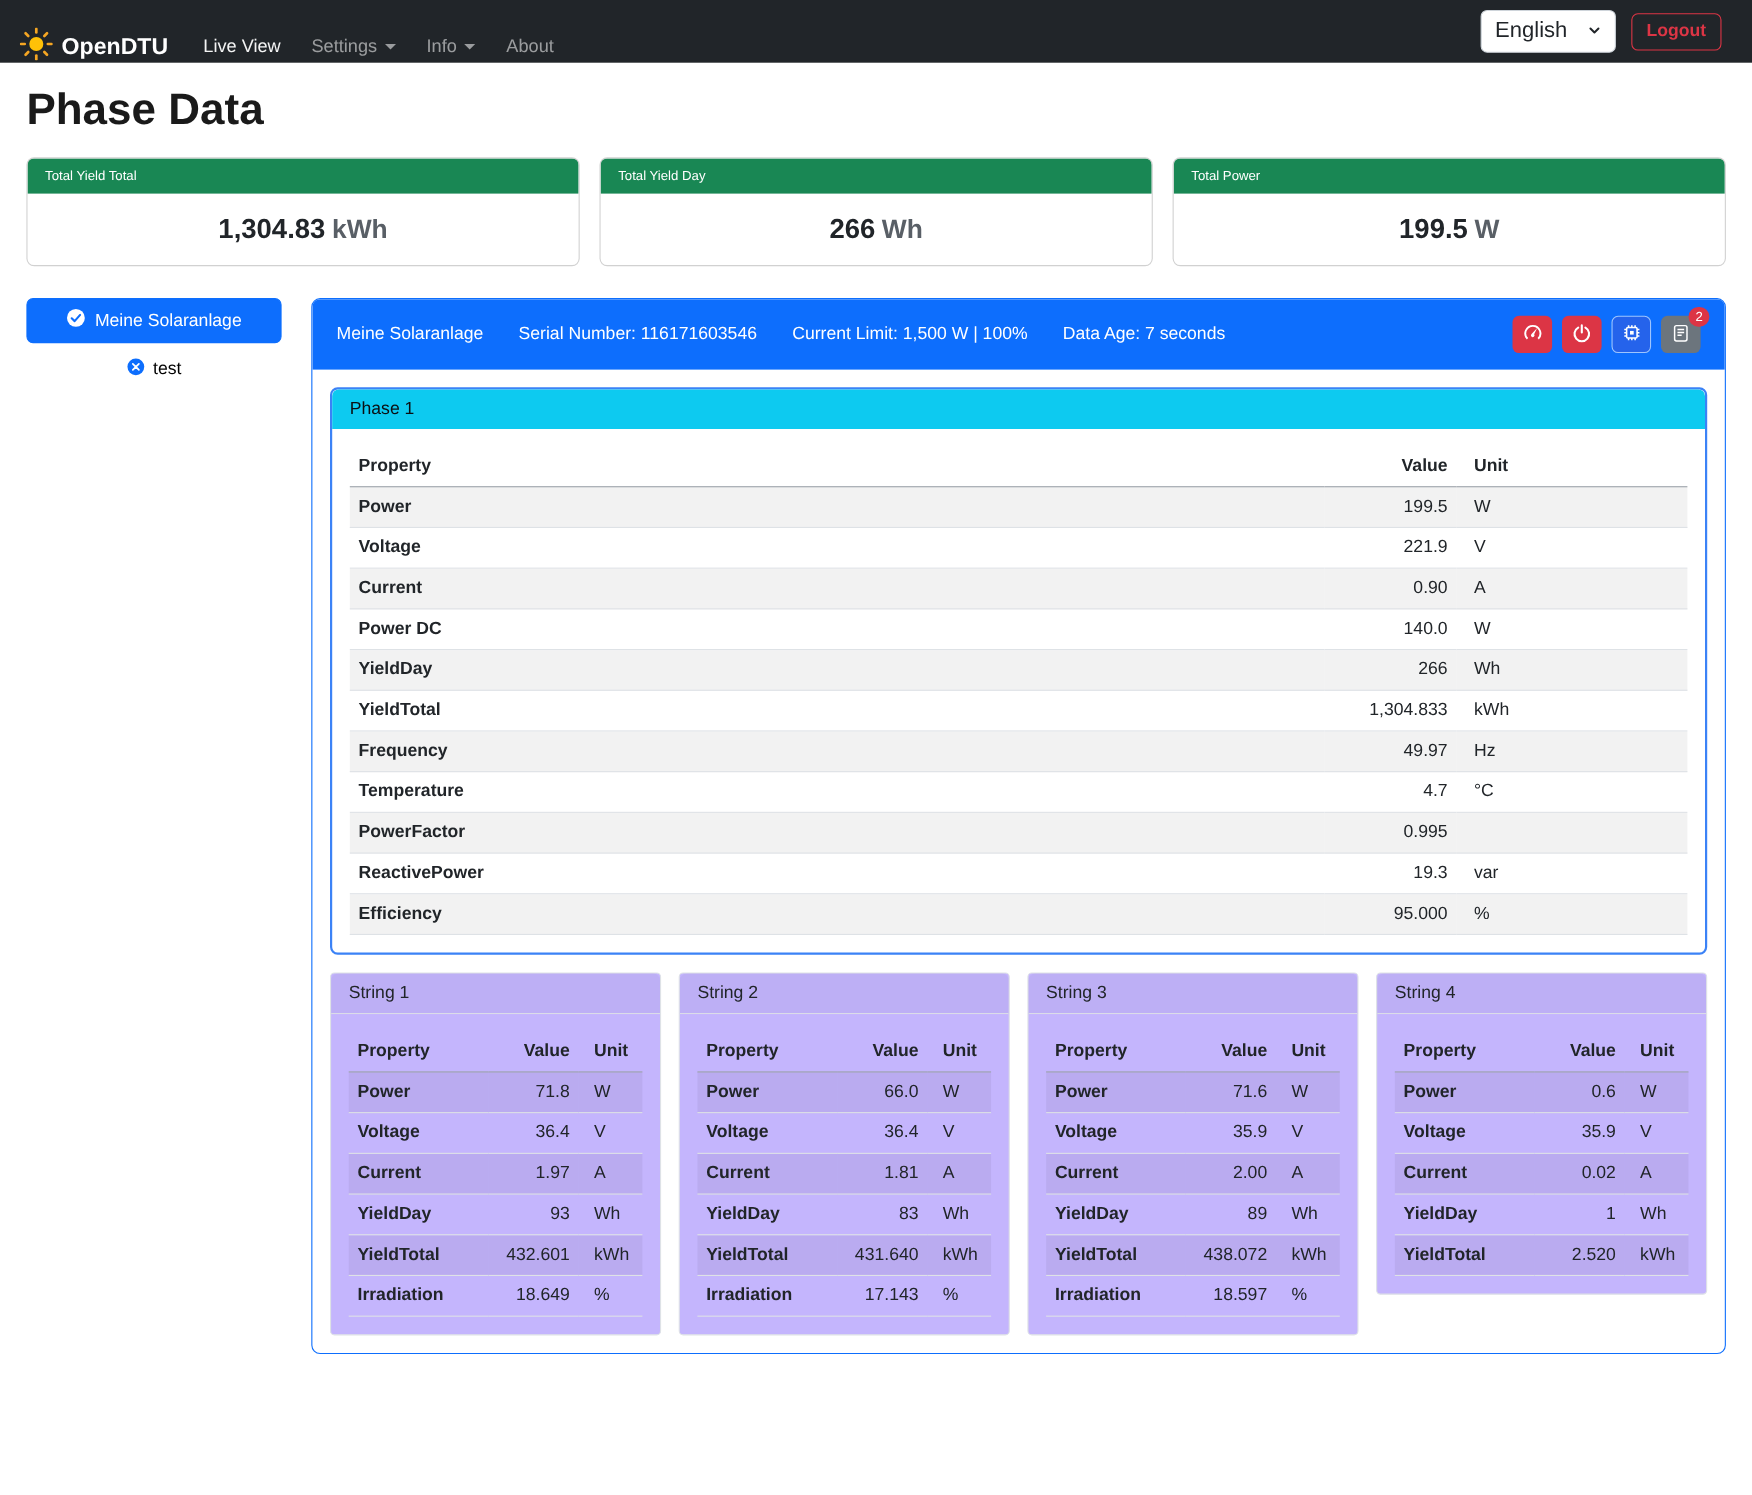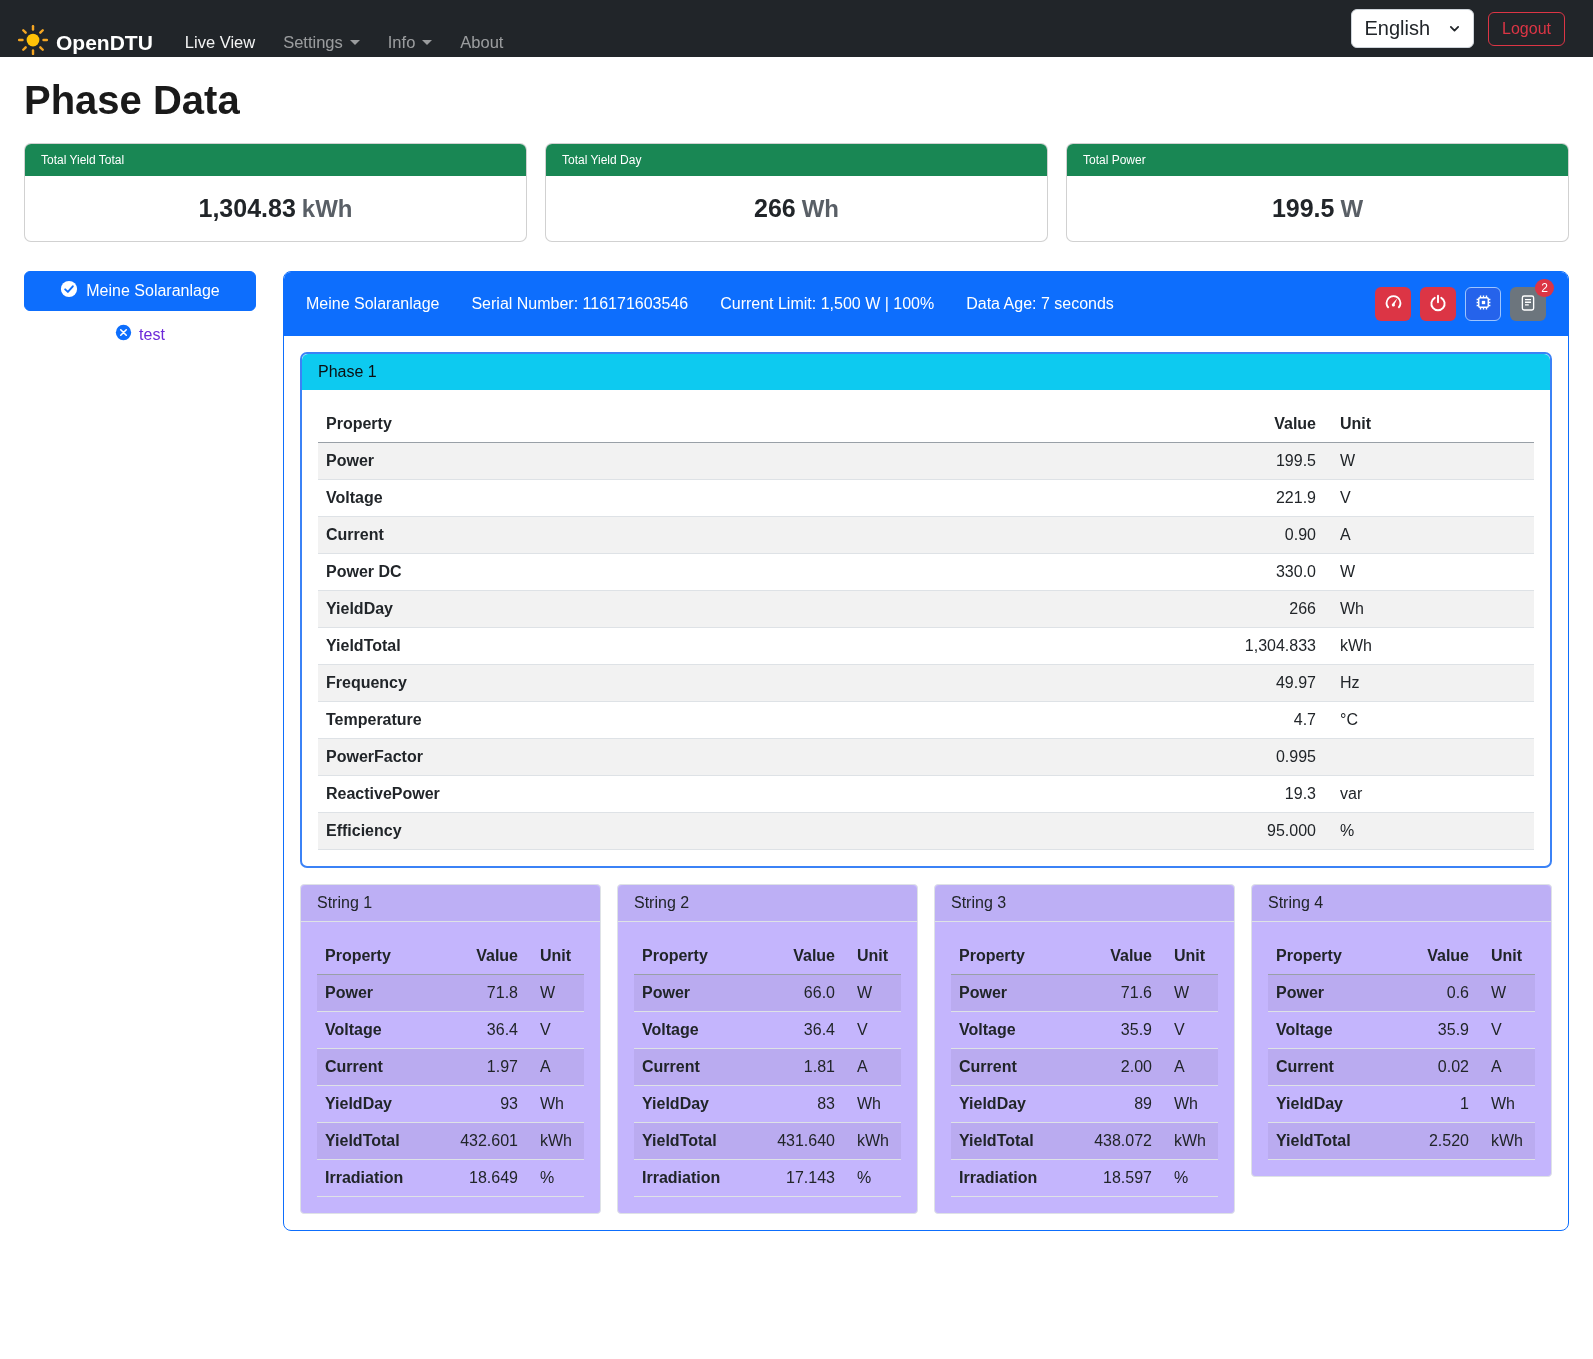--- a/index.html
+++ b/index.html
@@ -18,41 +18,41 @@
     cursor:pointer; display:flex; align-items:center; }
   .nav-link.active { color:rgba(255,255,255,.95); }
   .caret { display:inline-block; margin-left:7px; border-top:5px solid currentColor;
     border-left:5px solid transparent; border-right:5px solid transparent; }
   .nav-right { display:flex; align-items:center; gap:14px; padding-right:14px; }
   .lang-select { background:#fff; color:#212529; border:1px solid #ced4da;
     border-radius:6px; padding:7px 12px; display:flex; align-items:flex-start; gap:18px;
     font-size:20px; cursor:pointer; }
   .logout-btn { background:transparent; border:1px solid #dc3545; color:#dc3545;
     border-radius:6px; padding:7px 13px; font-size:16px; cursor:pointer;
-    font-family:inherit; }
+    font-family:inherit;font-weight:bold; }
 
   
   .container { padding:0 24px; }
   h1.page-title { font-size:40px; font-weight:600; margin:21px 0 20px 0; color:#1a1a1a; }
 
   
   .summary-row { display:grid; grid-template-columns:repeat(3,1fr); gap:18px; margin-bottom:29px; }
   .summary-card { border:1px solid rgba(0,0,0,.18); border-radius:7px; background:#fff; overflow:hidden; }
   .summary-card-header { background:#198754; color:#fff; padding:9px 16px; font-size:12px; }
   .summary-card-body { padding:18px 16px; text-align:center; }
   .summary-val { font-size:25px; font-weight:600; color:#212529; }
   .summary-unit { font-size:24px; font-weight:600; color:#595f66; margin-left:6px; }
 
   
   .content-row { display:flex; align-items:flex-start; gap:27px; padding-bottom:30px; }
   .sidebar { width:232px; flex:0 0 232px; }
   .inverter-btn { width:100%; background:#0d6efd; border:1px solid #0d6efd; color:#fff;
     border-radius:6px; padding:8px 10px; font-size:16px; display:flex; align-items:center;
     justify-content:center; gap:8px; cursor:pointer; font-family:inherit; }
-  .inverter-link { margin-top:13px; color:#6d28d9; display:flex; align-items:center;
+  .inverter-link { margin-top:13px; color:#000000; display:flex; align-items:center;
     justify-content:center; gap:7px; font-size:16px; cursor:pointer; }
 
   
   .panel { flex:1; border:1px solid #0d6efd; border-radius:8px; background:#fff; overflow:hidden; }
   .panel-header { background:#0d6efd; color:#fff; padding:15px 22px; display:flex;
     align-items:center; gap:32px; font-size:16px; }
   .panel-actions { margin-left:auto; display:flex; gap:9px; }
   .action-btn { position:relative; width:36px; height:34px; border:none; border-radius:6px;
     display:flex; align-items:center; justify-content:center; cursor:pointer; }
   .action-btn.danger { background:#dc3545; }
@@ -250,21 +250,21 @@
                     <td class="val">221.9</td>
                     <td class="unit">V</td>
                   </tr>
                 <tr>
                     <td class="prop">Current</td>
                     <td class="val">0.90</td>
                     <td class="unit">A</td>
                   </tr>
                 <tr>
                     <td class="prop">Power DC</td>
-                    <td class="val">330.0</td>
+                    <td class="val">140.0</td>
                     <td class="unit">W</td>
                   </tr>
                 <tr>
                     <td class="prop">YieldDay</td>
                     <td class="val">266</td>
                     <td class="unit">Wh</td>
                   </tr>
                 <tr>
                     <td class="prop">YieldTotal</td>
                     <td class="val">1,304.833</td>

